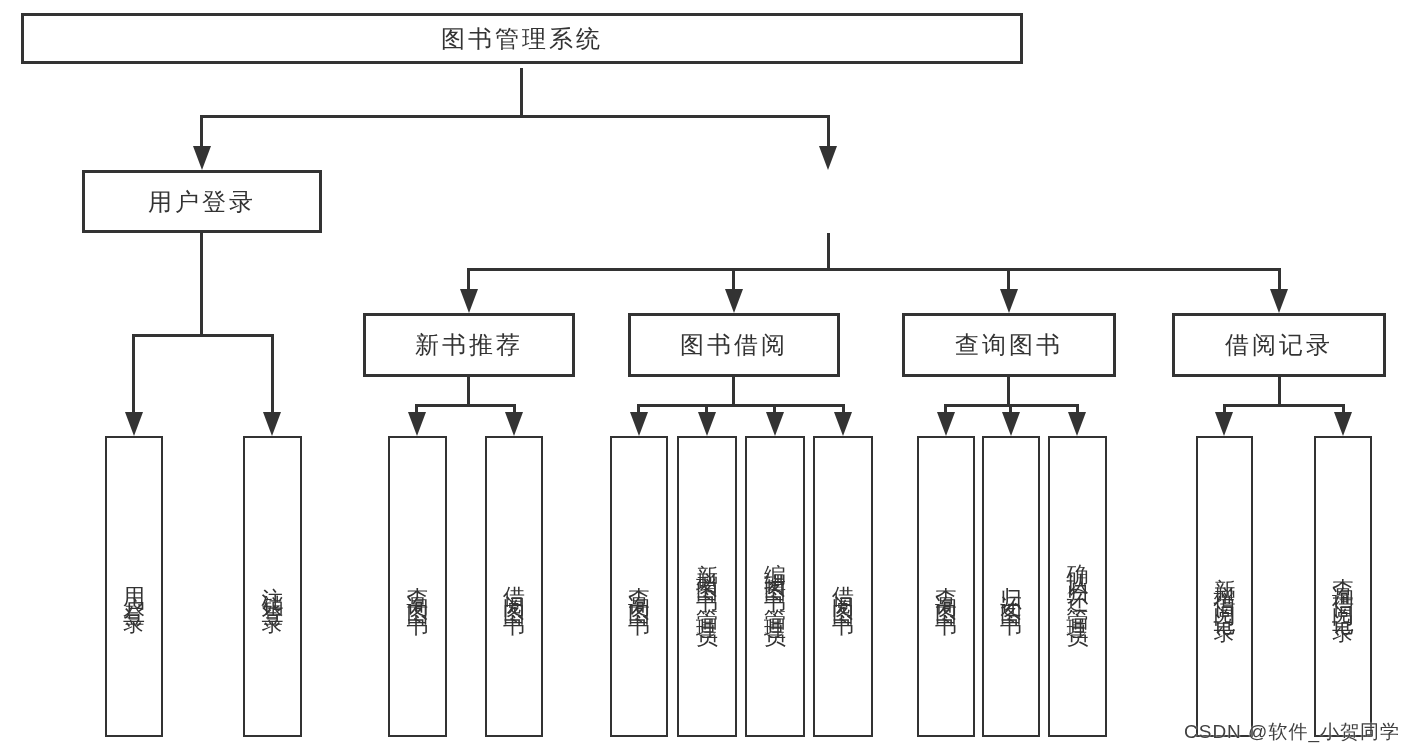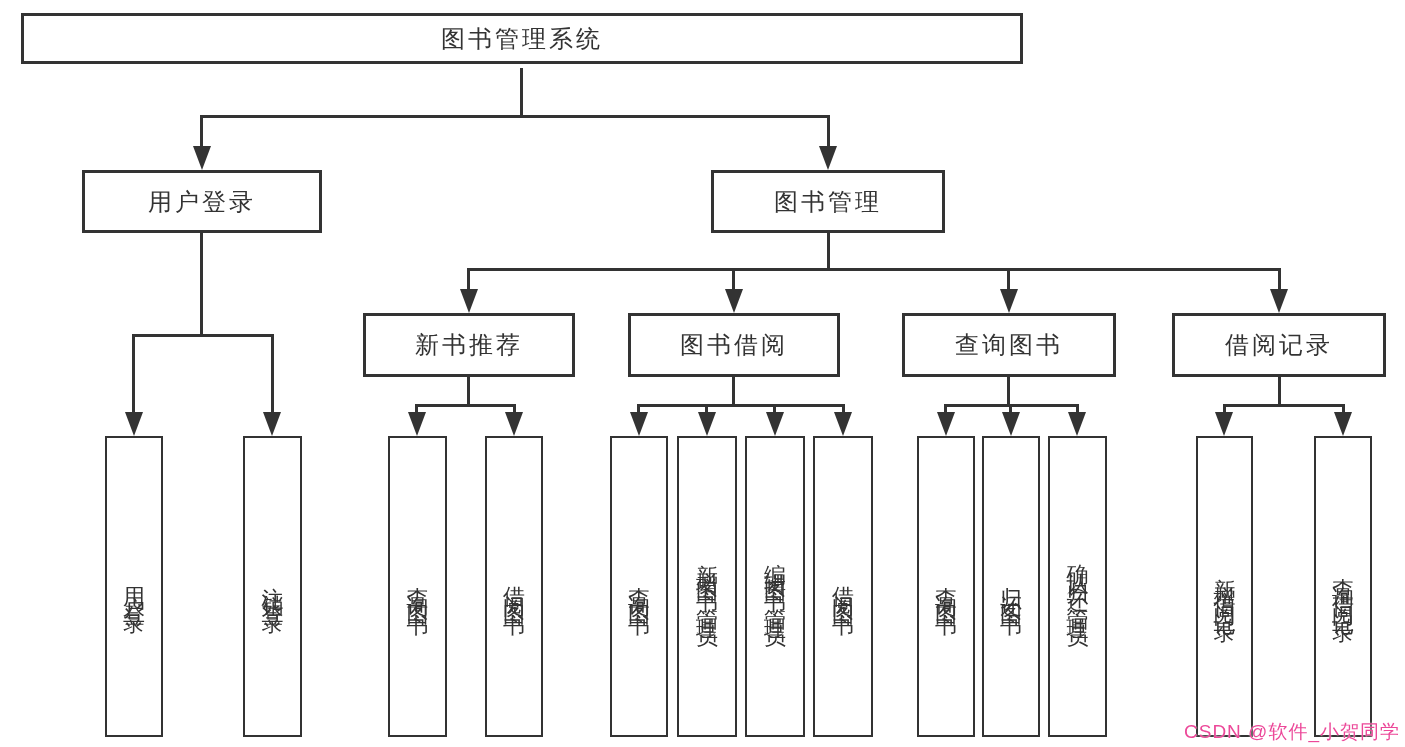--- a/index.html
+++ b/index.html
@@ -52,21 +52,21 @@
     width: 0; height: 0;
     border-left: 9px solid transparent;
     border-right: 9px solid transparent;
     border-top: 24px solid #333333;
   }
   .watermark {
     position: absolute;
     left: 1184px;
     top: 719px;
     font-size: 19px;
-    color: #ec4899;
+    color: #404040;
     letter-spacing: 1px;
     white-space: nowrap;
     z-index: 5;
     text-shadow: 0 0 2px #ffffff;
   }
 </style>
 </head>
 <body>
 
 <div id="canvas">
@@ -77,23 +77,20 @@
 
   <div class="vl" style="left:520px; top:68px; height:50px;"></div>
   <div class="hl" style="left:200px; top:115px; width:629px;"></div>
   <div class="vl" style="left:200px; top:115px; height:35px;"></div>
   <div class="arrow" style="left:193px; top:146px;"></div>
   <div class="vl" style="left:827px; top:115px; height:35px;"></div>
   <div class="arrow" style="left:819px; top:146px;"></div>
 
   <div class="hbox" style="left:82px; top:170px; width:240px; height:63px;">
     <span>用户登录</span>
-  </div>
-  <div class="hbox" style="left:711px; top:170px; width:234px; height:63px;">
-    <span>图书管理</span>
   </div>
 
   <div class="vl" style="left:200px; top:233px; height:104px;"></div>
   <div class="hl" style="left:132px; top:334px; width:142px;"></div>
   <div class="vl" style="left:132px; top:334px; height:82px;"></div>
   <div class="arrow" style="left:125px; top:412px;"></div>
   <div class="vl" style="left:271px; top:334px; height:82px;"></div>
   <div class="arrow" style="left:263px; top:412px;"></div>
 
   <div class="vl" style="left:827px; top:233px; height:38px;"></div>

